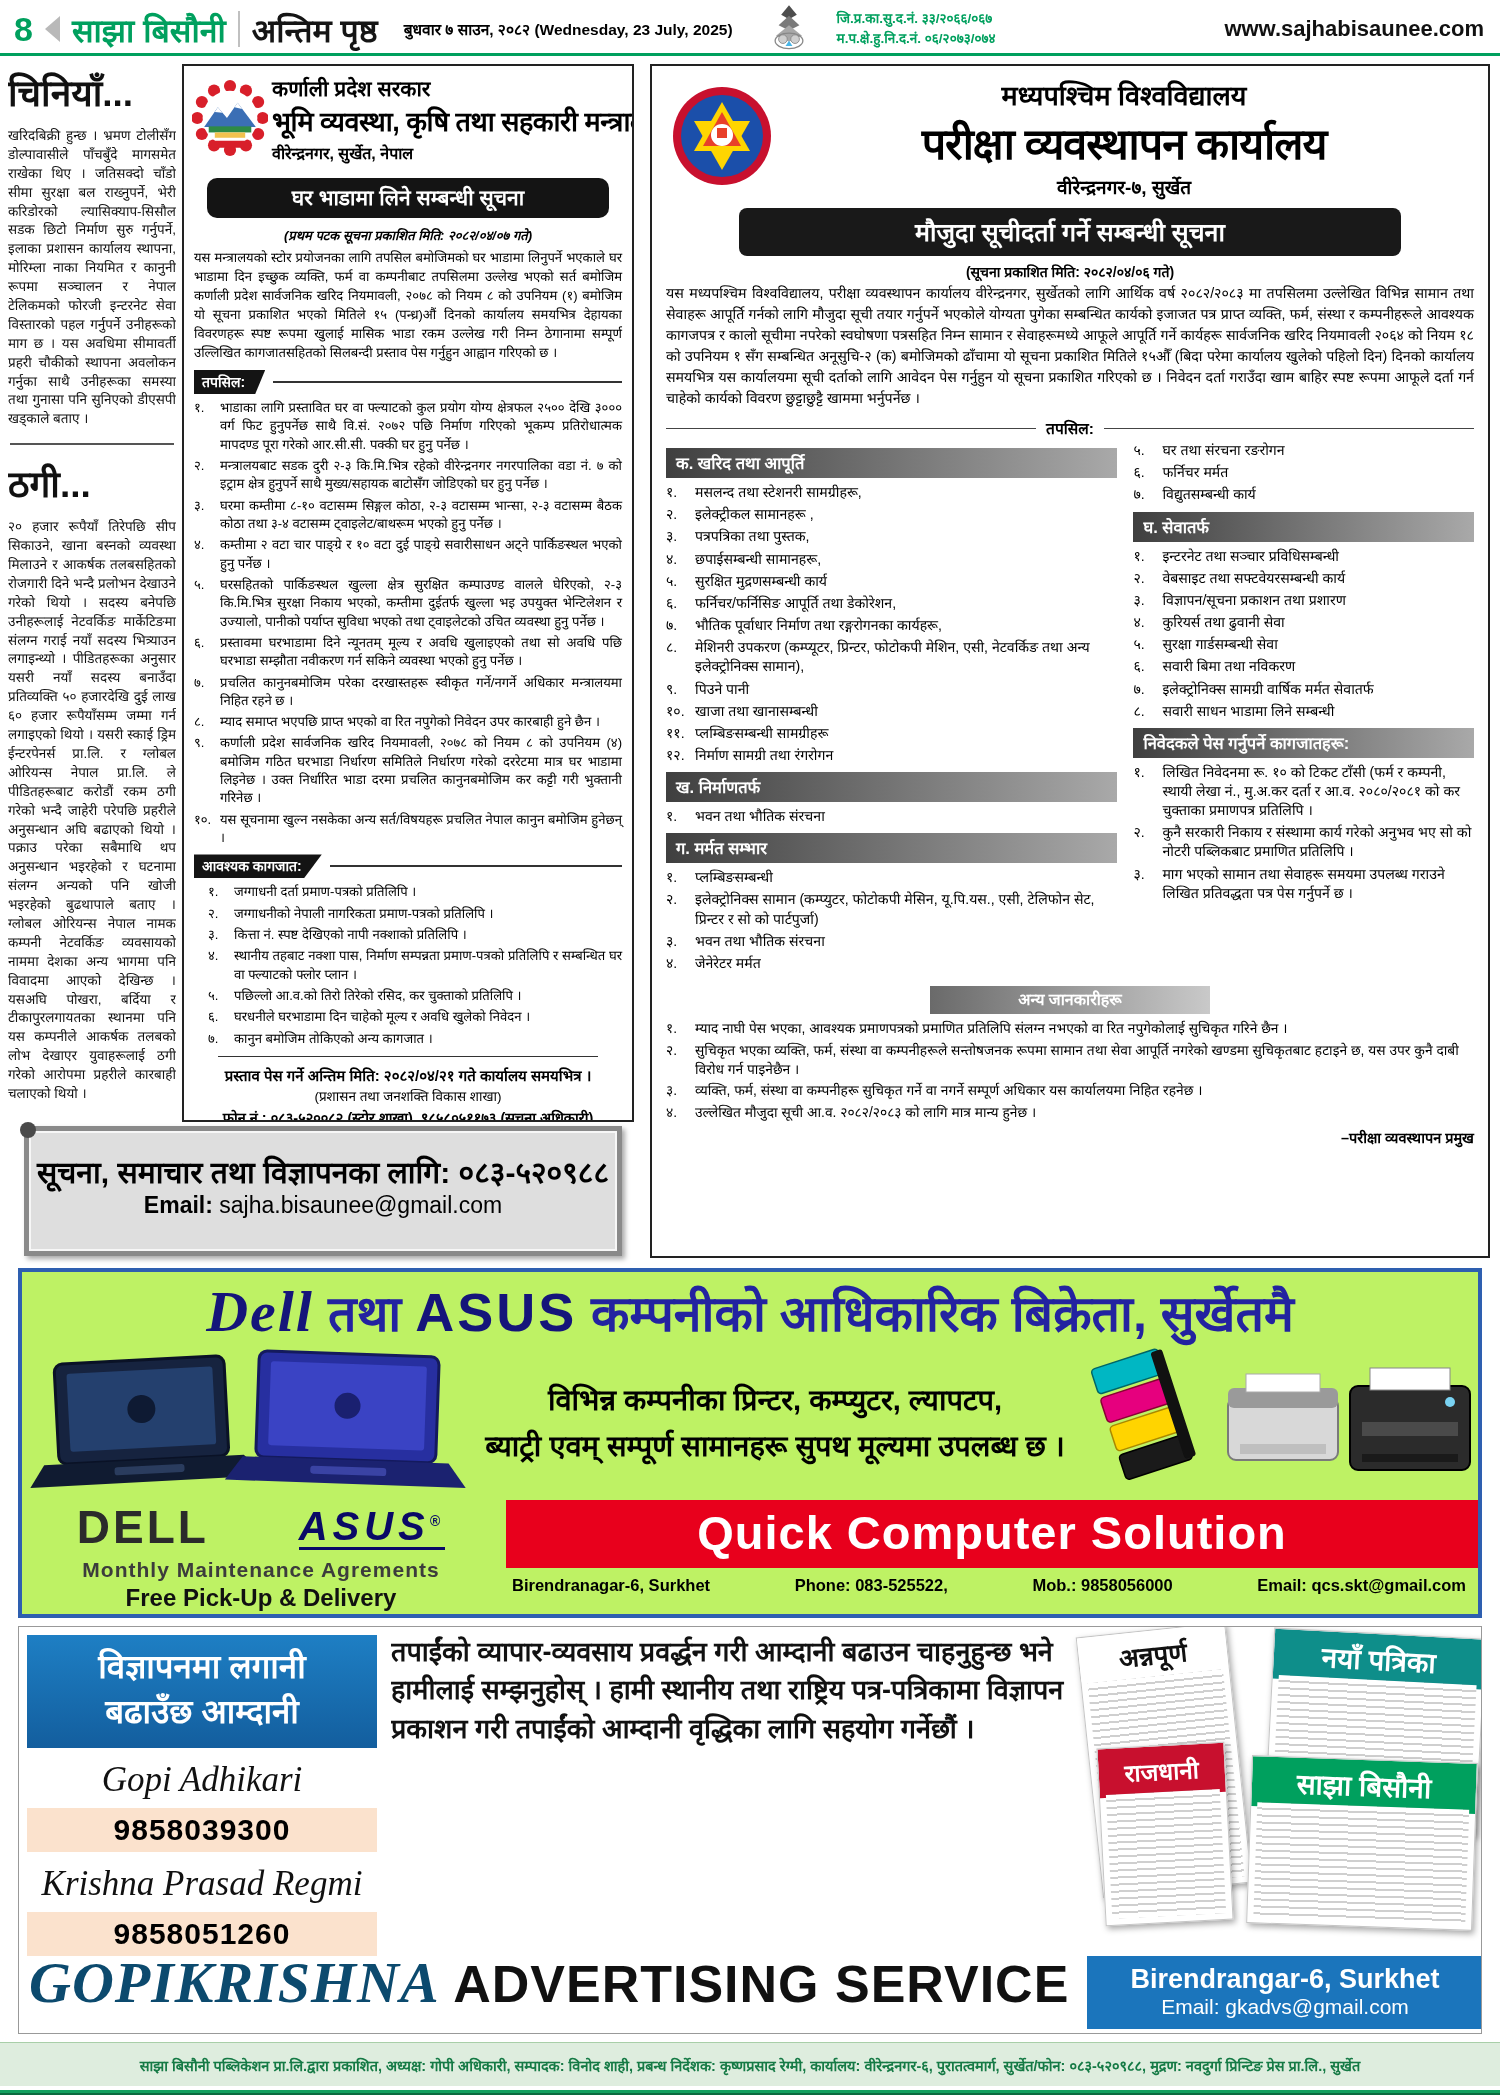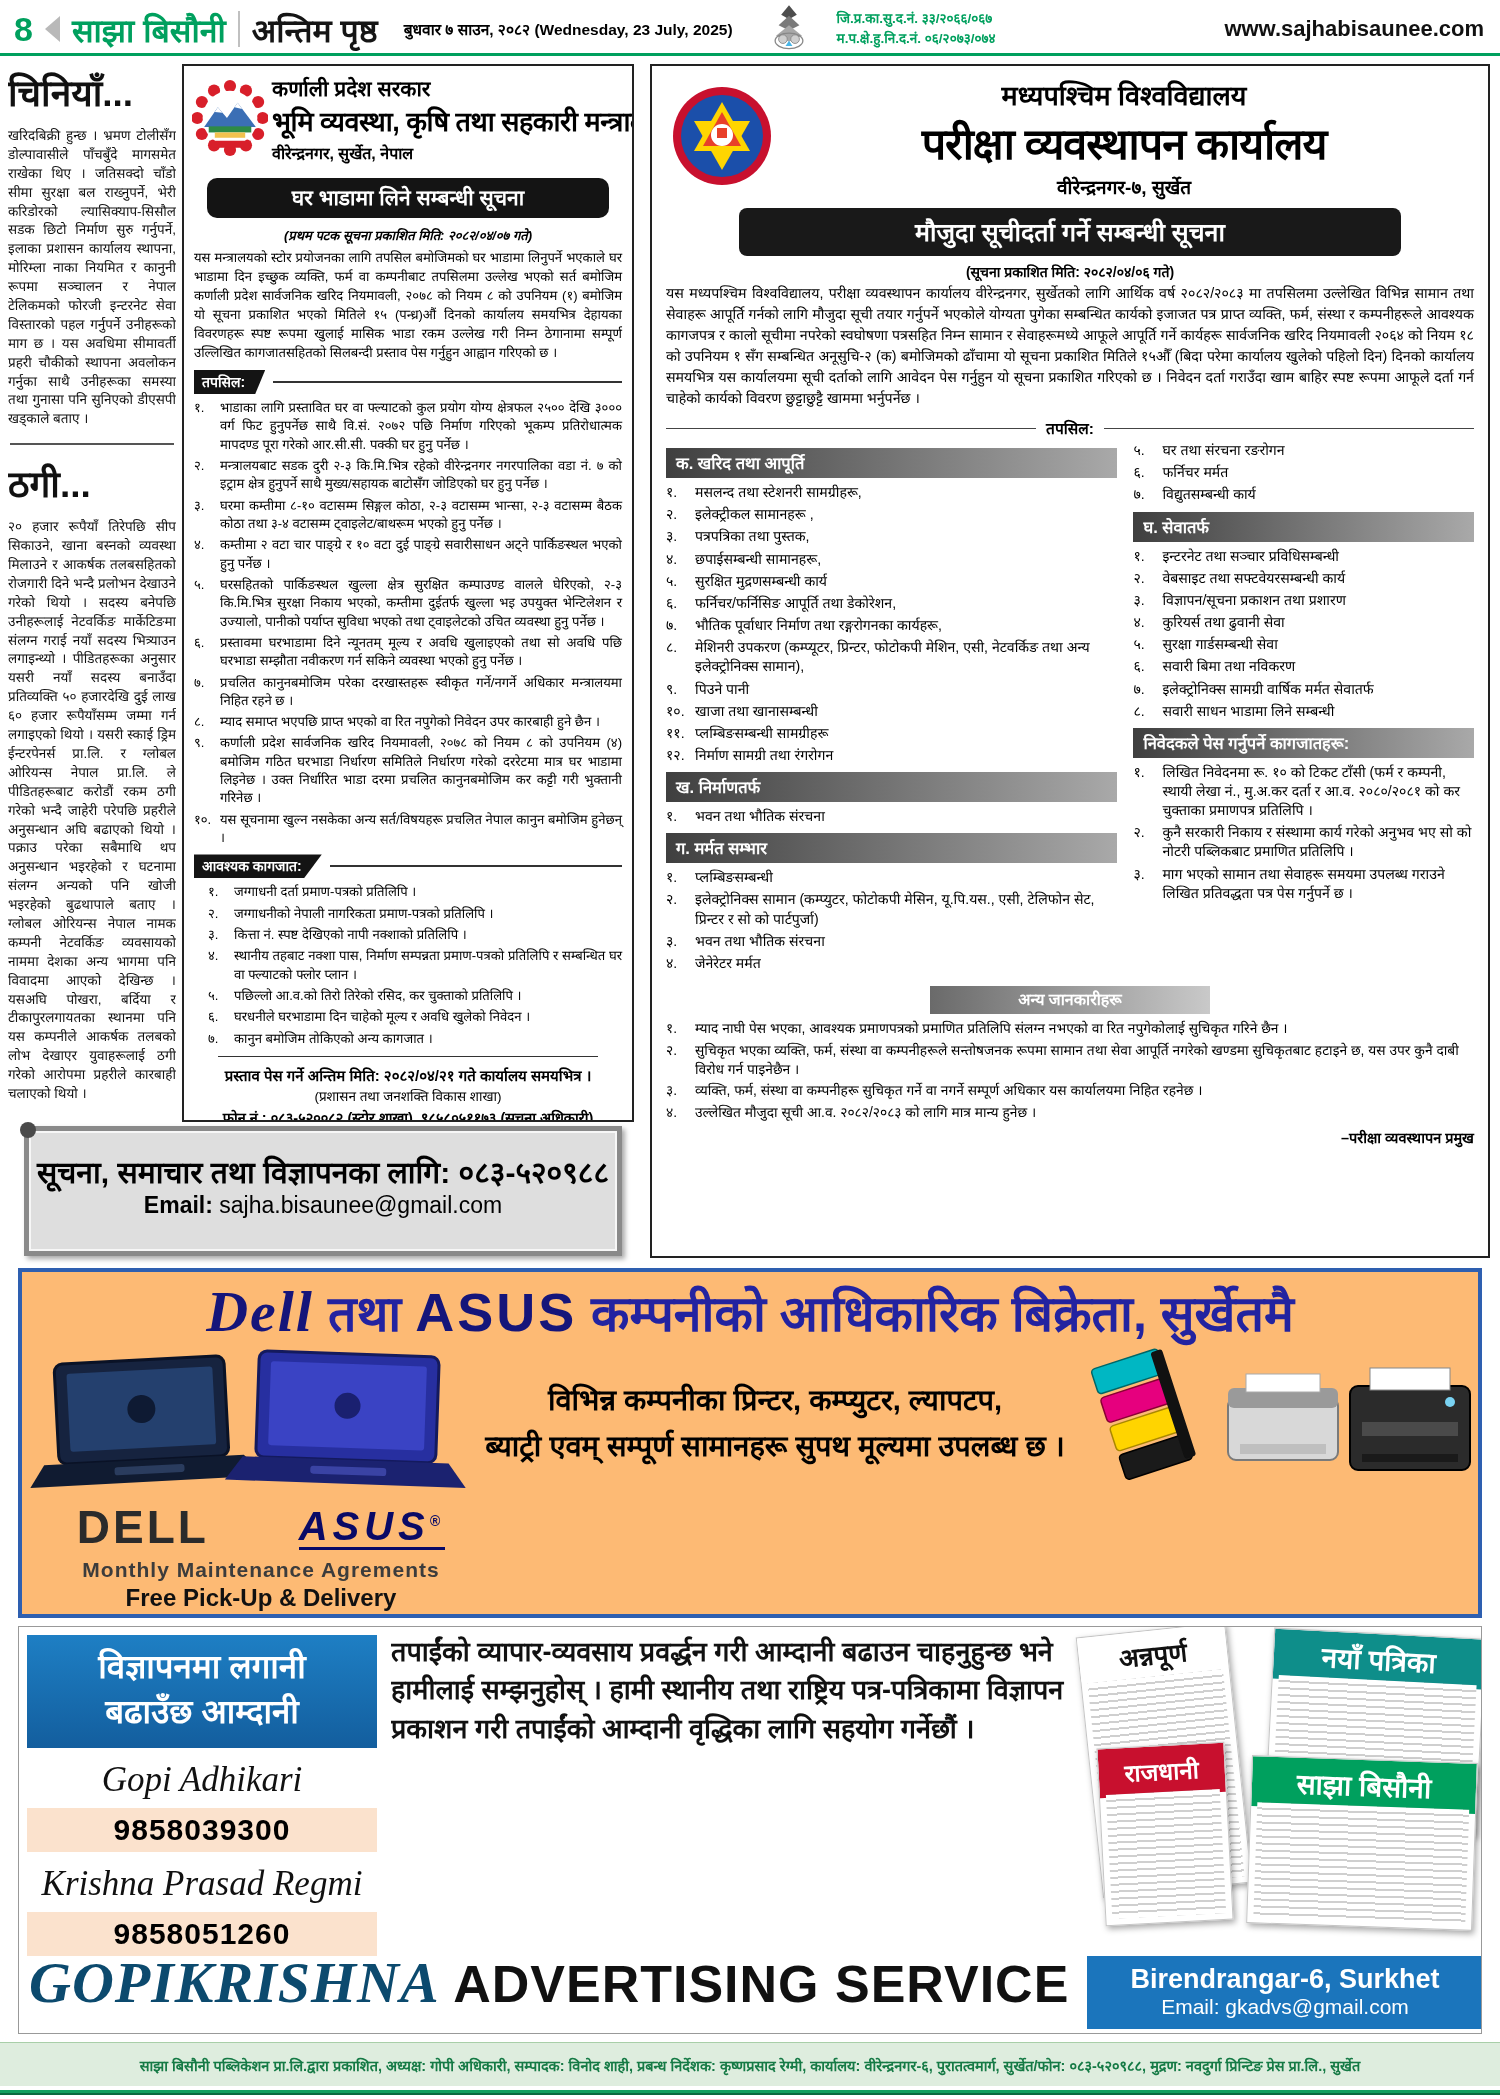--- a/index.html
+++ b/index.html
@@ -69,21 +69,21 @@
   .u-sign { text-align:right; font-weight:bold; font-size:14.5px; margin-top:4px; }
 
   
   .contact { position:absolute; left:24px; top:1126px; width:598px; height:130px; background:#dedede; border:5px solid #8a8a8a; box-shadow:inset 0 0 0 2px #f7f7f7, 3px 3px 5px rgba(0,0,0,.35); padding-top:20px; }
   .contact::before { content:""; position:absolute; left:-9px; top:-9px; width:16px; height:16px; background:#4a4a4a; border-radius:50%; }
   .contact-l1 { font-size:30px; font-weight:bold; text-align:center; }
   .contact-l2 { font-size:23px; text-align:center; margin-top:0; }
   .contact-l2 .lbl { font-weight:bold; }
 
   
-  .dell { position:absolute; left:18px; top:1268px; width:1464px; height:350px; border:4px solid #2E5FB0; background:#fdba74; overflow:hidden; }
+  .dell { position:absolute; left:18px; top:1268px; width:1464px; height:350px; border:4px solid #2E5FB0; background:#bef264; overflow:hidden; }
   .dell-headline { text-align:center; margin-top:6px; font-size:50px; font-weight:bold; color:#2323A0; white-space:nowrap; }
   .hl-dell { font-family:"Liberation Serif","DejaVu Serif",serif; font-style:italic; font-weight:900; color:#15157A; font-size:58px; letter-spacing:2px; }
   .hl-asus { color:#15157A; font-weight:900; font-size:54px; letter-spacing:3px; }
   .dell-mid { display:flex; align-items:center; margin-top:2px; height:150px; }
   .dell-text { flex:1; font-size:29px; font-weight:bold; text-align:center; line-height:1.6; }
   .dell-bottom { display:flex; margin-top:2px; }
   .dell-left { width:478px; text-align:center; }
   .logo-row { display:flex; justify-content:space-around; align-items:center; padding:0 10px; }
   .dell-logo { font-size:46px; font-weight:900; color:#2b2b2b; letter-spacing:3px; }
   .asus-logo { font-size:40px; font-weight:900; color:#0A0A66; letter-spacing:5px; font-style:italic; border-bottom:3px solid #0A0A66; line-height:1.05; }
@@ -598,20 +598,29 @@
     </div>
     <div class="dell-bottom">
       <div class="dell-left">
         <div class="logo-row">
           <span class="dell-logo">DELL</span>
           <span class="asus-logo"><span>ASUS</span><sup>®</sup></span>
         </div>
         <div class="maint">Monthly Maintenance Agrements</div>
         <div class="pickup">Free Pick-Up &amp; Delivery</div>
       </div>
+      <div class="dell-right">
+        <div class="qcs-banner">Quick Computer Solution</div>
+        <div class="qcs-info">
+          <span>Birendranagar-6, Surkhet</span>
+          <span>Phone: 083-525522,</span>
+          <span>Mob.: 9858056000</span>
+          <span>Email: qcs.skt@gmail.com</span>
+        </div>
+      </div>
     </div>
   </div>
 
   <div class="gk">
     <div class="gk-left">
       <div class="gk-bluebox">
         <div>विज्ञापनमा लगानी</div>
         <div>बढाउँछ आम्दानी</div>
       </div>
       <div class="gk-name">Gopi Adhikari</div>

